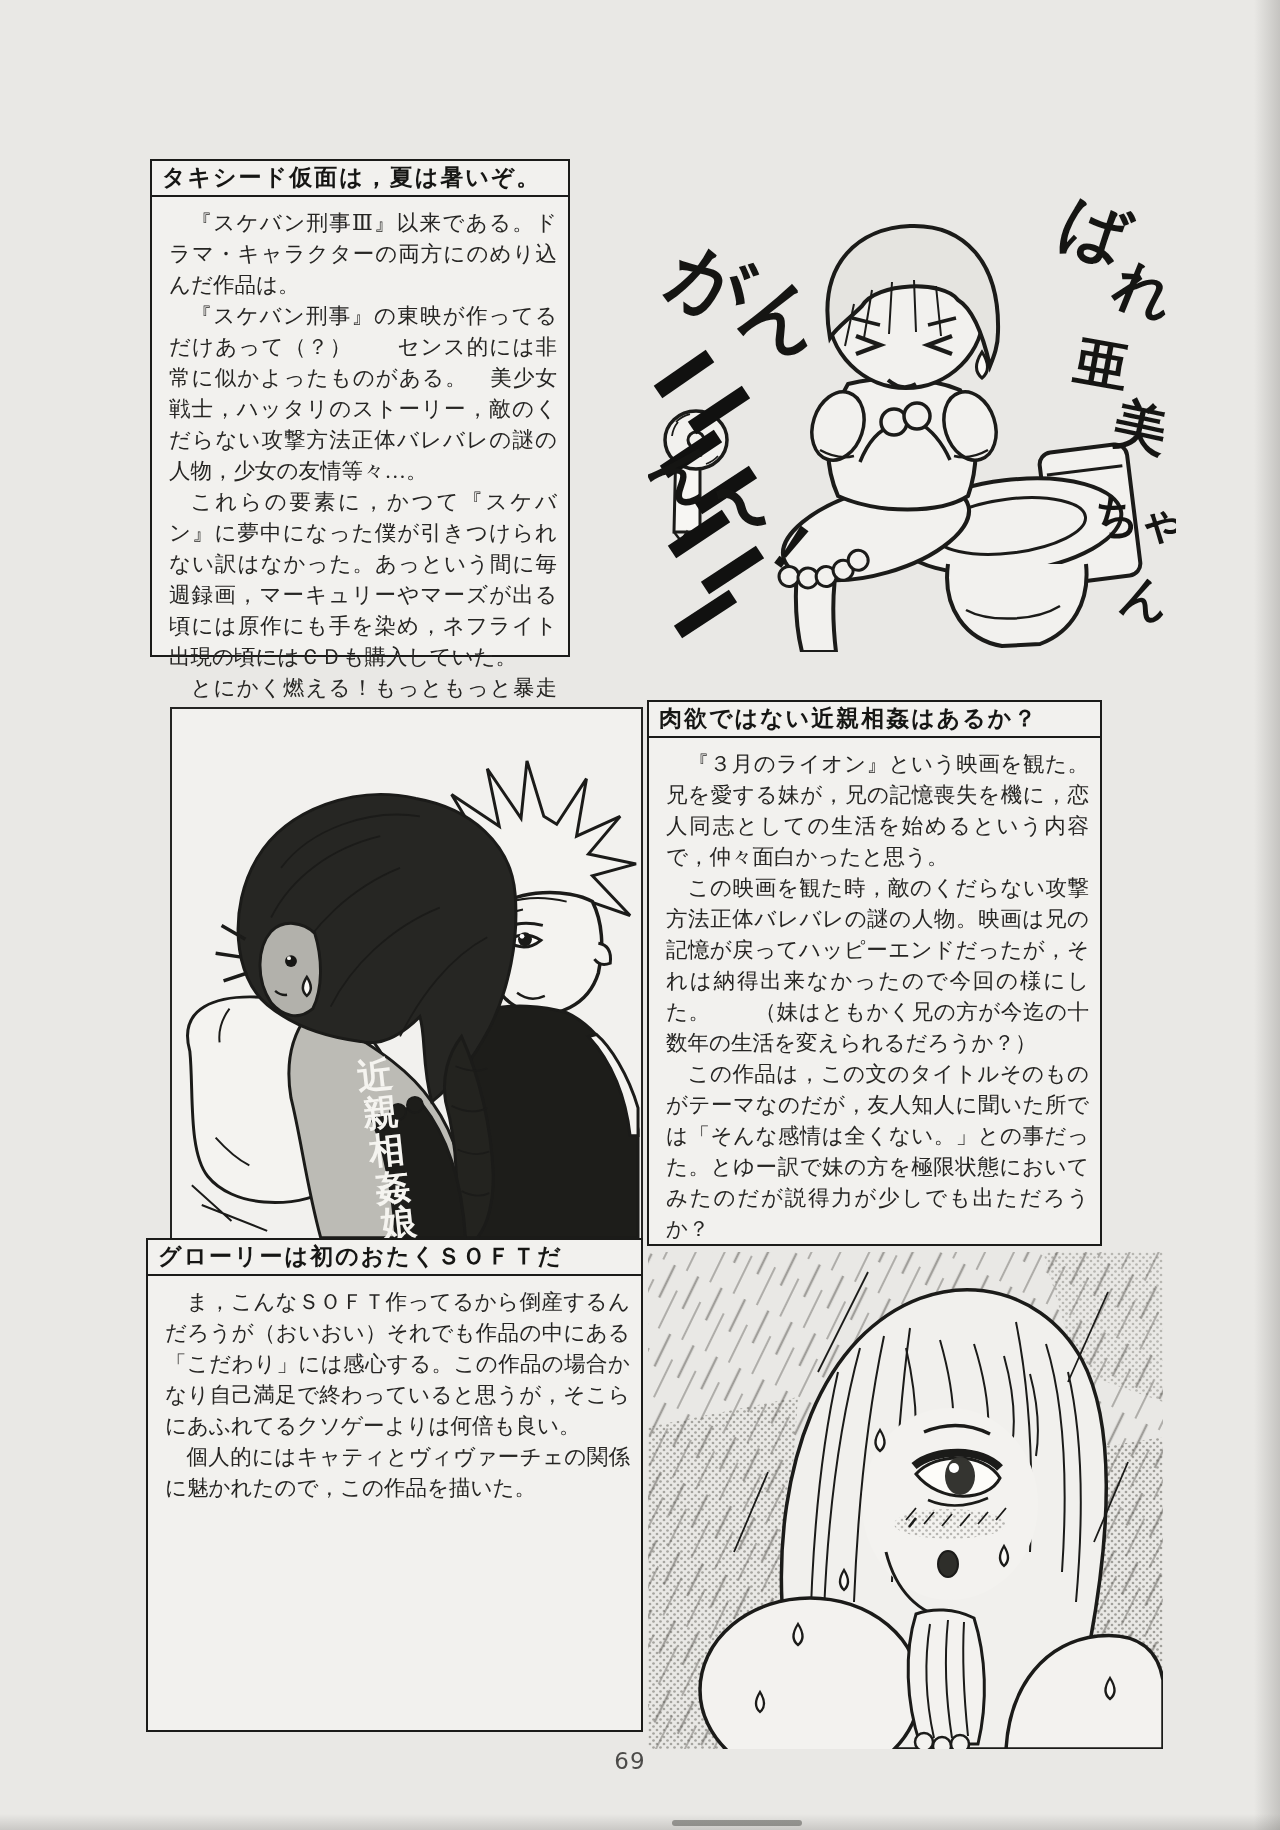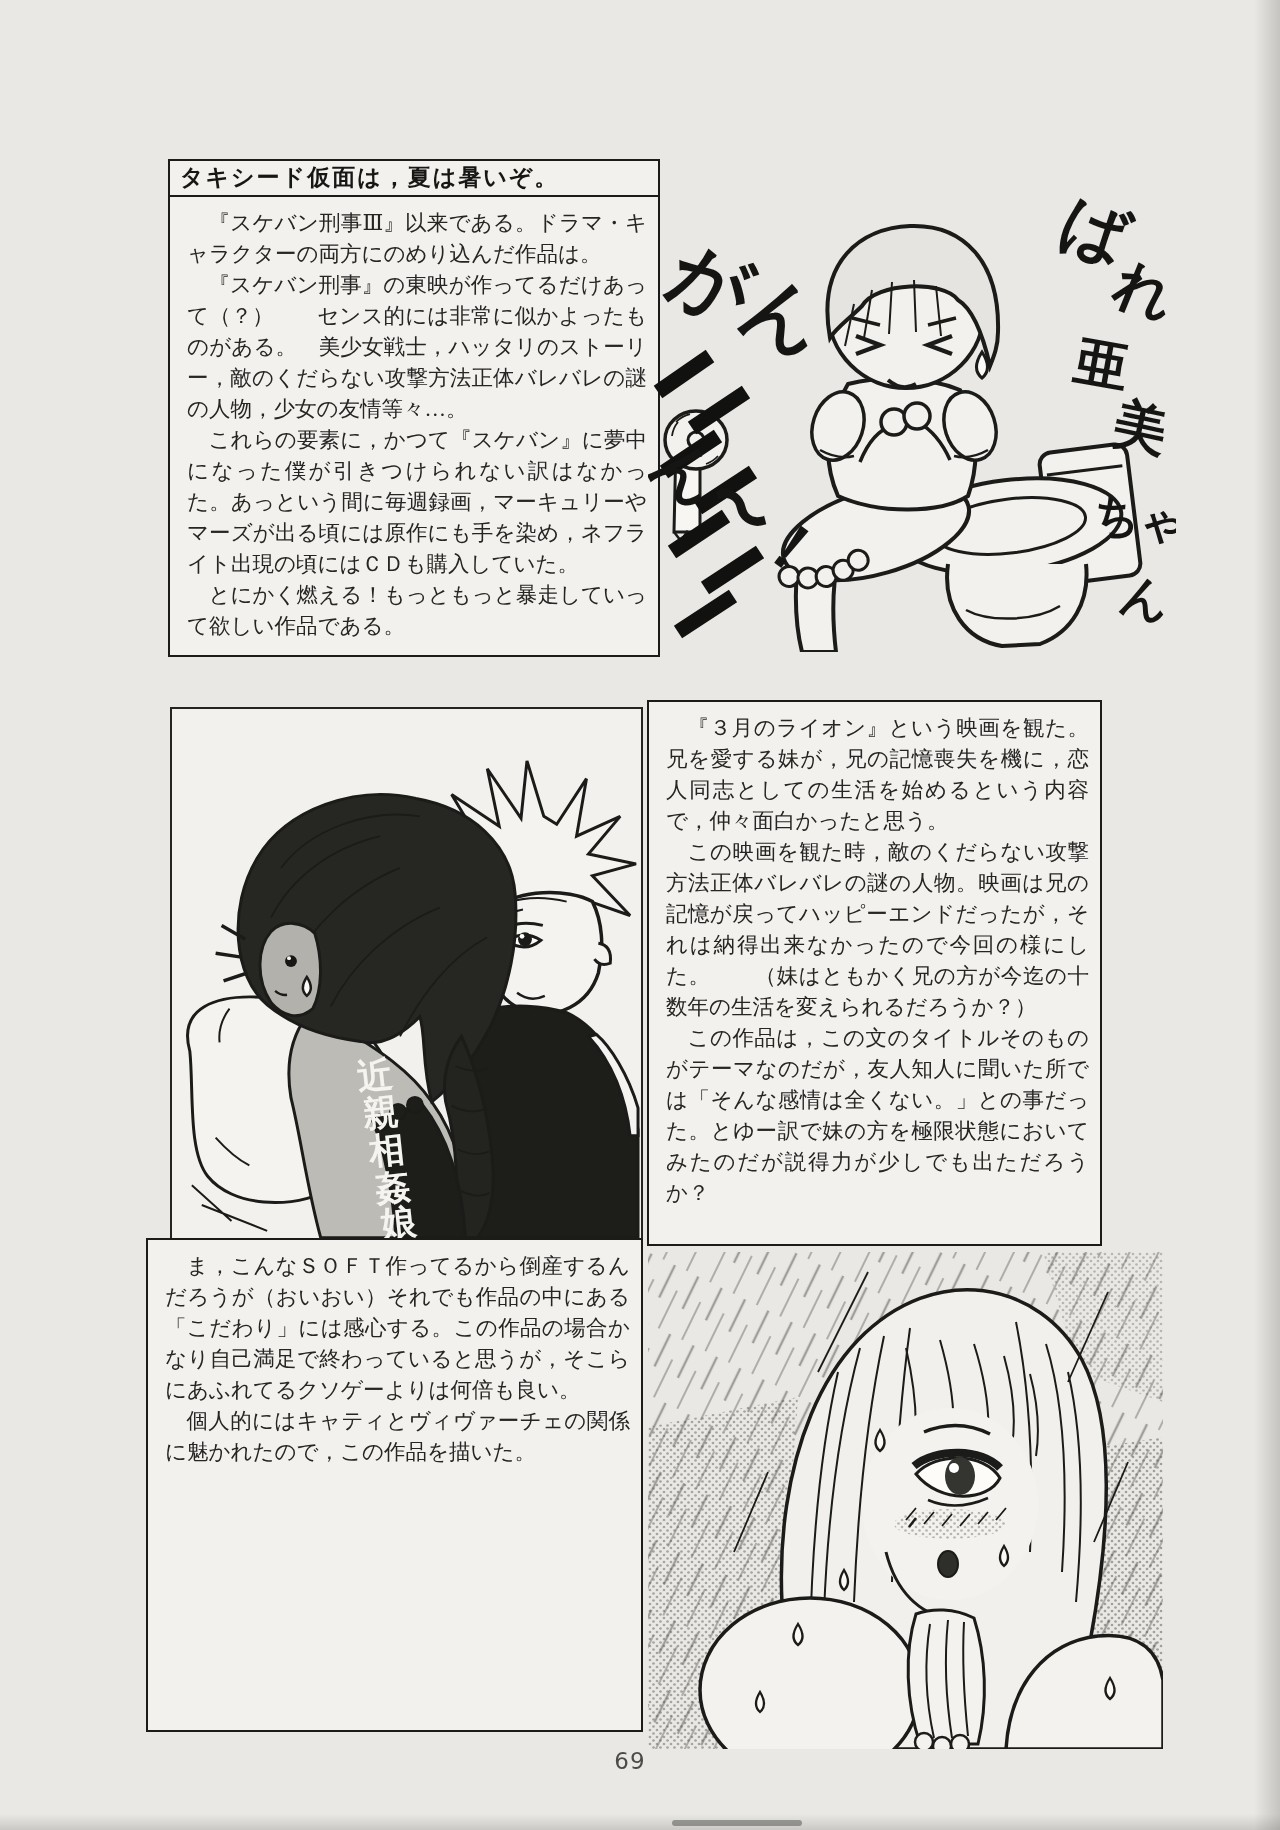--- a/index.html
+++ b/index.html
@@ -23,21 +23,21 @@
     font-family:"DejaVu Sans","Liberation Sans",sans-serif;
     font-weight:900;font-size:23px;line-height:31px;padding:1px 8px 2px 10px;
     letter-spacing:2px;color:#161614;transform-origin:left center;
   }
   .article-box .body{
     padding:11px 11px 4px 17px;font-size:21.5px;line-height:31px;color:#262523;
     text-align:justify;word-break:break-all;overflow:hidden;
   }
   .article-box .body p{margin:0;text-indent:1em;}
 
-  #box-tuxedo {left:168px;top:159px;width:492px;height:498px;}
+  #box-tuxedo {left:150px;top:159px;width:420px;height:498px;}
   #box-incest {left:647px;top:700px;width:455px;height:546px;}
   #box-glory  {left:146px;top:1238px;width:497px;height:494px;}
 
   .illo{position:absolute;}
   #illo-toilet  {left:648px;top:140px;width:528px;height:512px;}
   #illo-siblings{left:170px;top:707px;width:473px;height:533px;border:2px solid #242422;box-sizing:border-box;background:#f2f1ee;}
   #illo-rain    {left:648px;top:1252px;width:515px;height:497px;}
 
   .sfx{font-family:"DejaVu Sans","Liberation Sans",sans-serif;font-weight:900;fill:#151513;}
   .shoulder-ch{font-family:"DejaVu Serif",serif;font-weight:700;fill:#f5f4f0;}
@@ -184,28 +184,30 @@
       <text class="shoulder-ch" x="192" y="382" font-size="36">近</text>
       <text class="shoulder-ch" x="194" y="420" font-size="36">親</text>
       <text class="shoulder-ch" x="196" y="458" font-size="36">相</text>
       <text class="shoulder-ch" x="198" y="496" font-size="36">姦</text>
       <text class="shoulder-ch" x="200" y="532" font-size="36">娘</text>
     </g>
   </g>
 </svg>
 
 <div class="article-box" id="box-incest">
+  <div class="hdr">肉欲ではない近親相姦はあるか？</div>
   <div class="body">
     <p>『３月のライオン』という映画を観た。兄を愛する妹が，兄の記憶喪失を機に，恋人同志としての生活を始めるという内容で，仲々面白かったと思う。</p>
     <p>この映画を観た時，敵のくだらない攻撃方法正体バレバレの謎の人物。映画は兄の記憶が戻ってハッピーエンドだったが，それは納得出来なかったので今回の様にした。　　（妹はともかく兄の方が今迄の十数年の生活を変えられるだろうか？）</p>
     <p>この作品は，この文のタイトルそのものがテーマなのだが，友人知人に聞いた所では「そんな感情は全くない。」との事だった。とゆー訳で妹の方を極限状態においてみたのだが説得力が少しでも出ただろうか？</p>
   </div>
 </div>
 
 <div class="article-box" id="box-glory">
+  <div class="hdr">グローリーは初のおたくＳＯＦＴだ</div>
   <div class="body">
     <p>ま，こんなＳＯＦＴ作ってるから倒産するんだろうが（おいおい）それでも作品の中にある「こだわり」には感心する。この作品の場合かなり自己満足で終わっていると思うが，そこらにあふれてるクソゲーよりは何倍も良い。</p>
     <p>個人的にはキャティとヴィヴァーチェの関係に魅かれたので，この作品を描いた。</p>
   </div>
 </div>
 
 <svg class="illo" id="illo-rain" viewBox="0 0 515 497">
   <defs>
     <pattern id="rain" width="26" height="64" patternUnits="userSpaceOnUse" patternTransform="rotate(26)">
       <line x1="4" y1="0" x2="4" y2="36" stroke="#56544f" stroke-width="2.4"></line>

